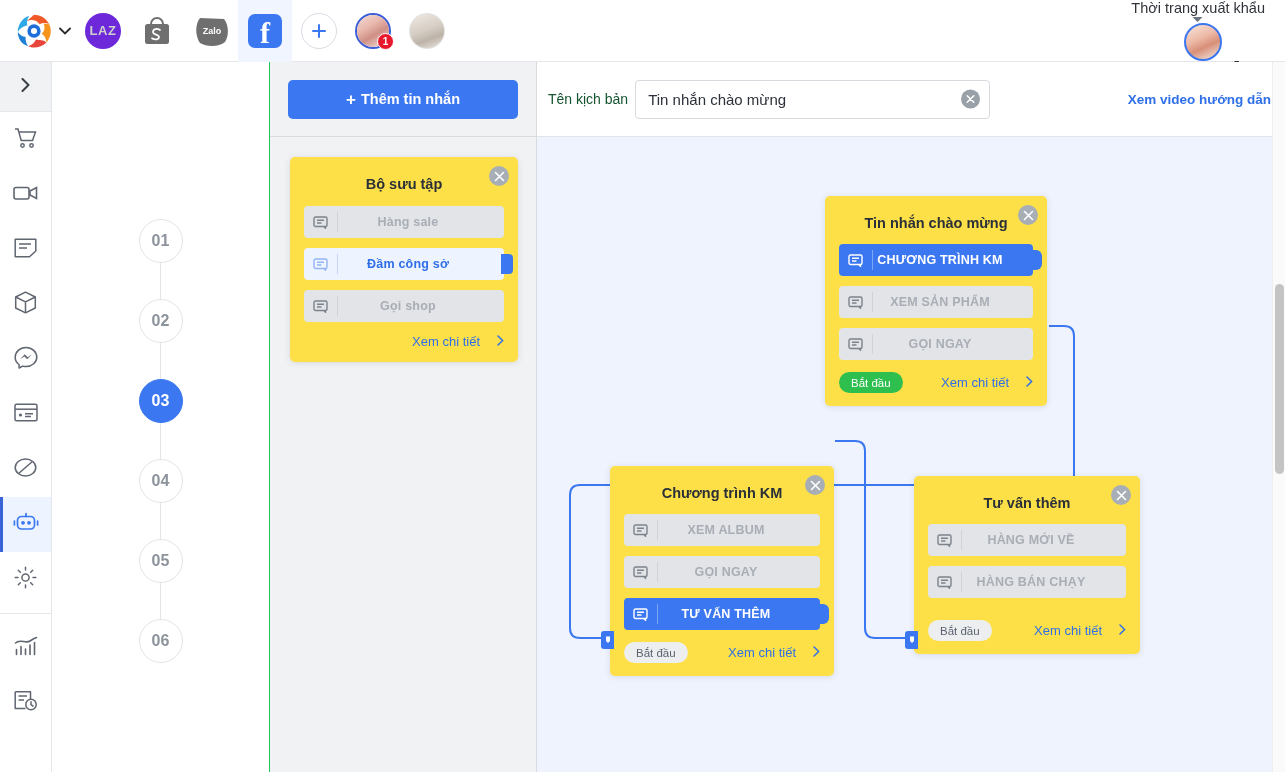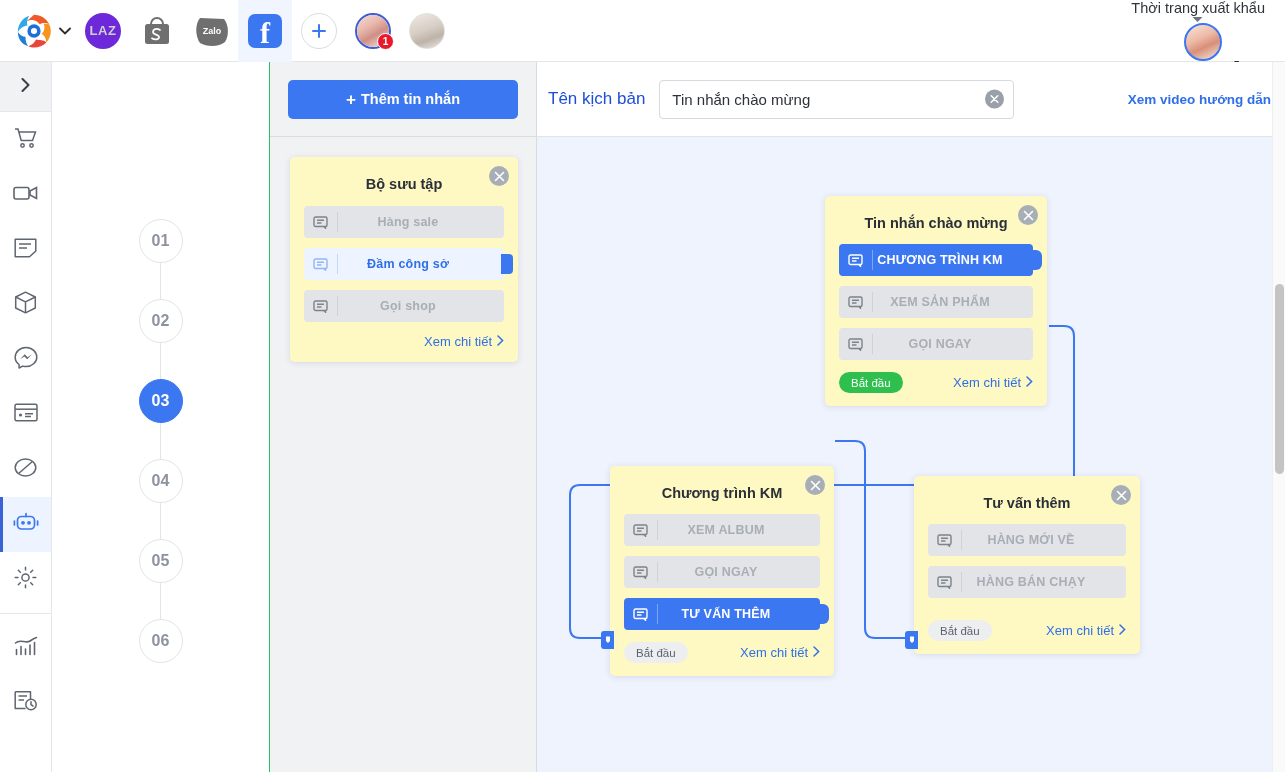--- a/index.html
+++ b/index.html
@@ -133,21 +133,21 @@
   
   .canvas {
     position: absolute; top: 62px; left: 537px; width: 748px; height: 710px;
     background: #eff3fd; overflow: hidden;
   }
   .canvas-head {
     position: absolute; top: 0; left: 0; right: 0; height: 75px;
     background: #ffffff; border-bottom: 1px solid #e2e4e8;
     display: flex; align-items: center; padding-left: 11px;
   }
-  .lbl-scenario { font-size: 17px; color: #1d4ed8; margin-right: 14px; white-space: nowrap; }
+  .lbl-scenario { font-size: 14px; color: #14532d; margin-right: 7px; white-space: nowrap; }
   .scenario-input-wrap { position: relative; width: 355px; }
   .scenario-input {
     width: 355px; height: 39px; border: 1px solid #d6d9de; border-radius: 4px;
     padding: 0 38px 0 12px; font-size: 15px; color: #2d3139;
     font-family: "Liberation Sans", sans-serif; background: #fff;
   }
   .clear-x {
     position: absolute; right: 10px; top: 50%; transform: translateY(-50%);
     width: 19px; height: 19px; border-radius: 50%; background: #9aa0a8;
     color: #fff; font-size: 12px; display: flex; align-items: center; justify-content: center;
@@ -161,21 +161,21 @@
     position: absolute; right: 0; top: 0; width: 13px; height: 710px; background: #fafafa;
     border-left: 1px solid #eceef0;
   }
   .scroll-v .thumb {
     position: absolute; left: 2px; top: 222px; width: 9px; height: 190px;
     background: #c4c4c4; border-radius: 5px;
   }
 
   
   .card {
-    position: absolute; background: #fef9c3; border-radius: 5px;
+    position: absolute; background: #fde047; border-radius: 5px;
     box-shadow: 0 1px 6px rgba(40,55,95,0.13);
     padding: 14px 14px 13px 14px;
   }
   .card-close {
     position: absolute; top: -0px; right: 9px; top: 9px;
     width: 20px; height: 20px; border-radius: 50%; background: #a8aeb5;
     color: #fff; font-size: 12px; display: flex; align-items: center; justify-content: center;
     cursor: pointer;
   }
   .card-title {
@@ -203,21 +203,21 @@
   }
   .card-foot { display: flex; align-items: center; margin-top: 12px; }
   .pill {
     height: 21px; border-radius: 11px; padding: 0 12px; font-size: 11.5px;
     display: flex; align-items: center; justify-content: center; font-weight: 400;
   }
   .pill.green { background: #2fbf4f; color: #ffffff; }
   .pill.gray  { background: #eceef0; color: #5c6270; }
   .link-detail {
     margin-left: auto; color: #2f6fe8; font-size: 13px; cursor: pointer;
-    display: flex; align-items: center; gap: 5px;
+    display: flex; align-items: center; gap: 17px;
   }
   .in-tab {
     position: absolute; left: -9px; top: 0; width: 13px; height: 18px;
     background: #3b77f0; border-radius: 3px 0 0 3px;
     display:flex; align-items:center; justify-content:center;
   }
 
   
   .cc { position: relative; width: 228px; }
   .cc .opt.hl { background: #eef4ff; }

